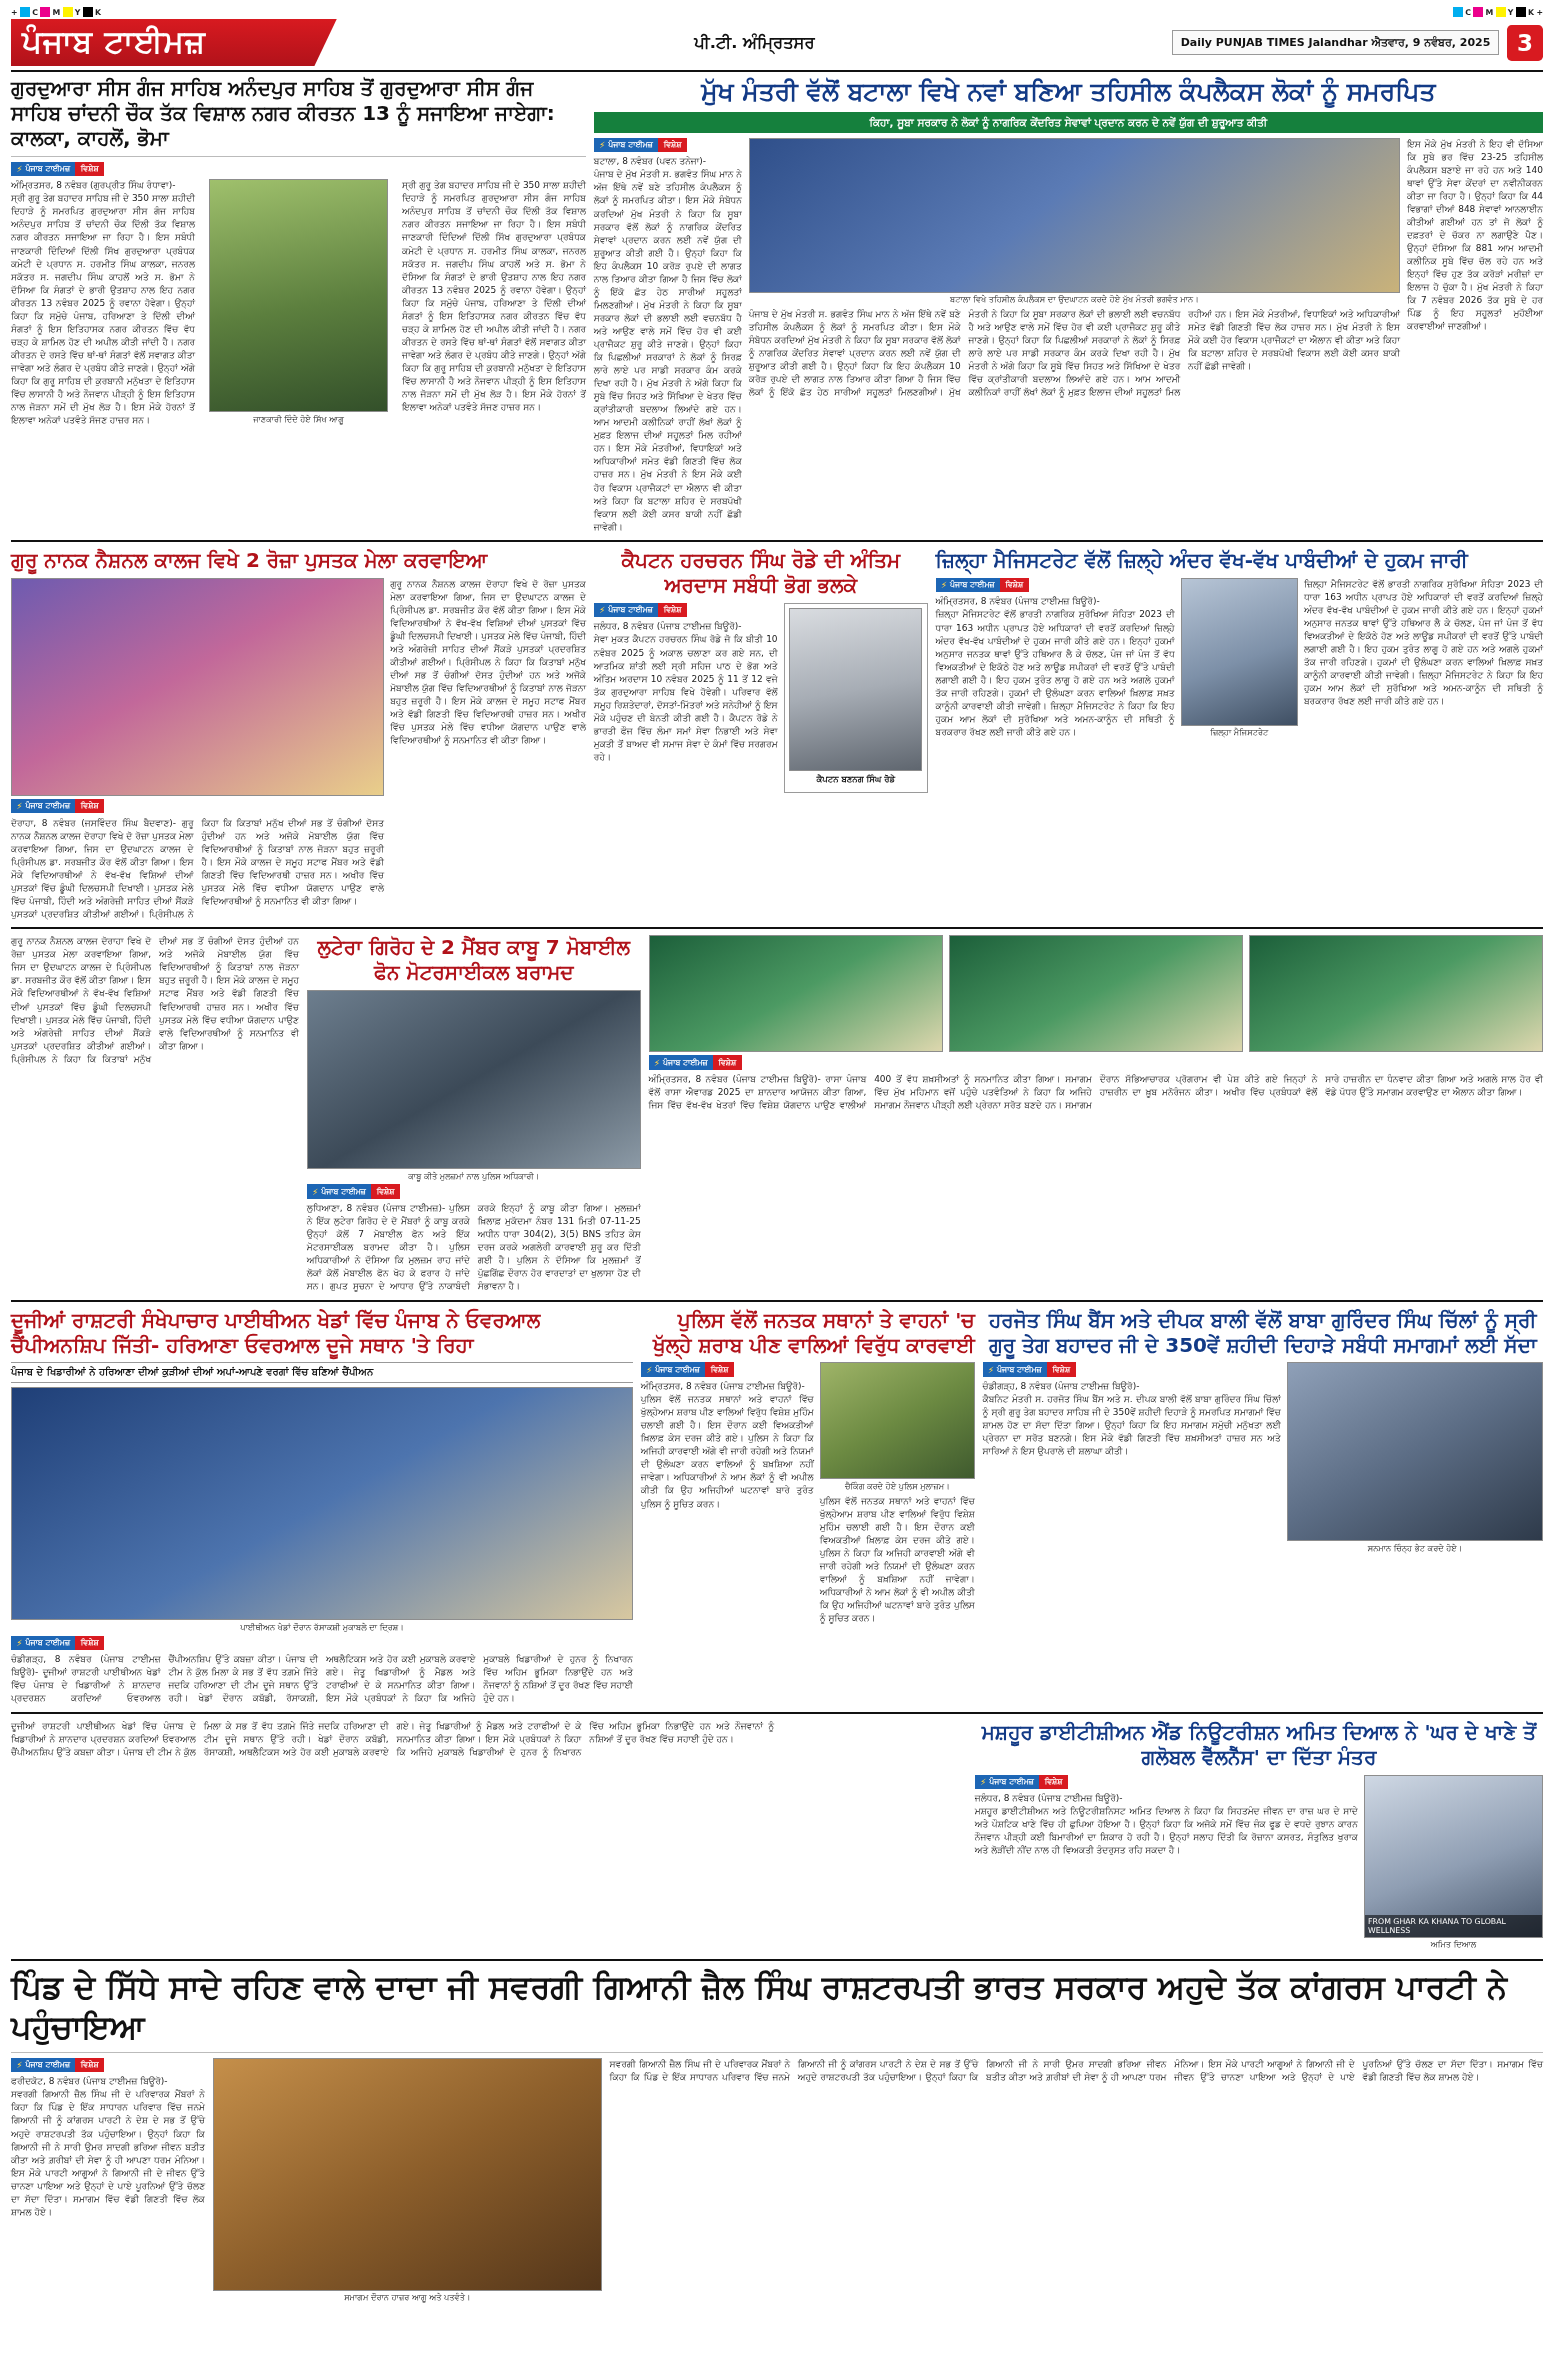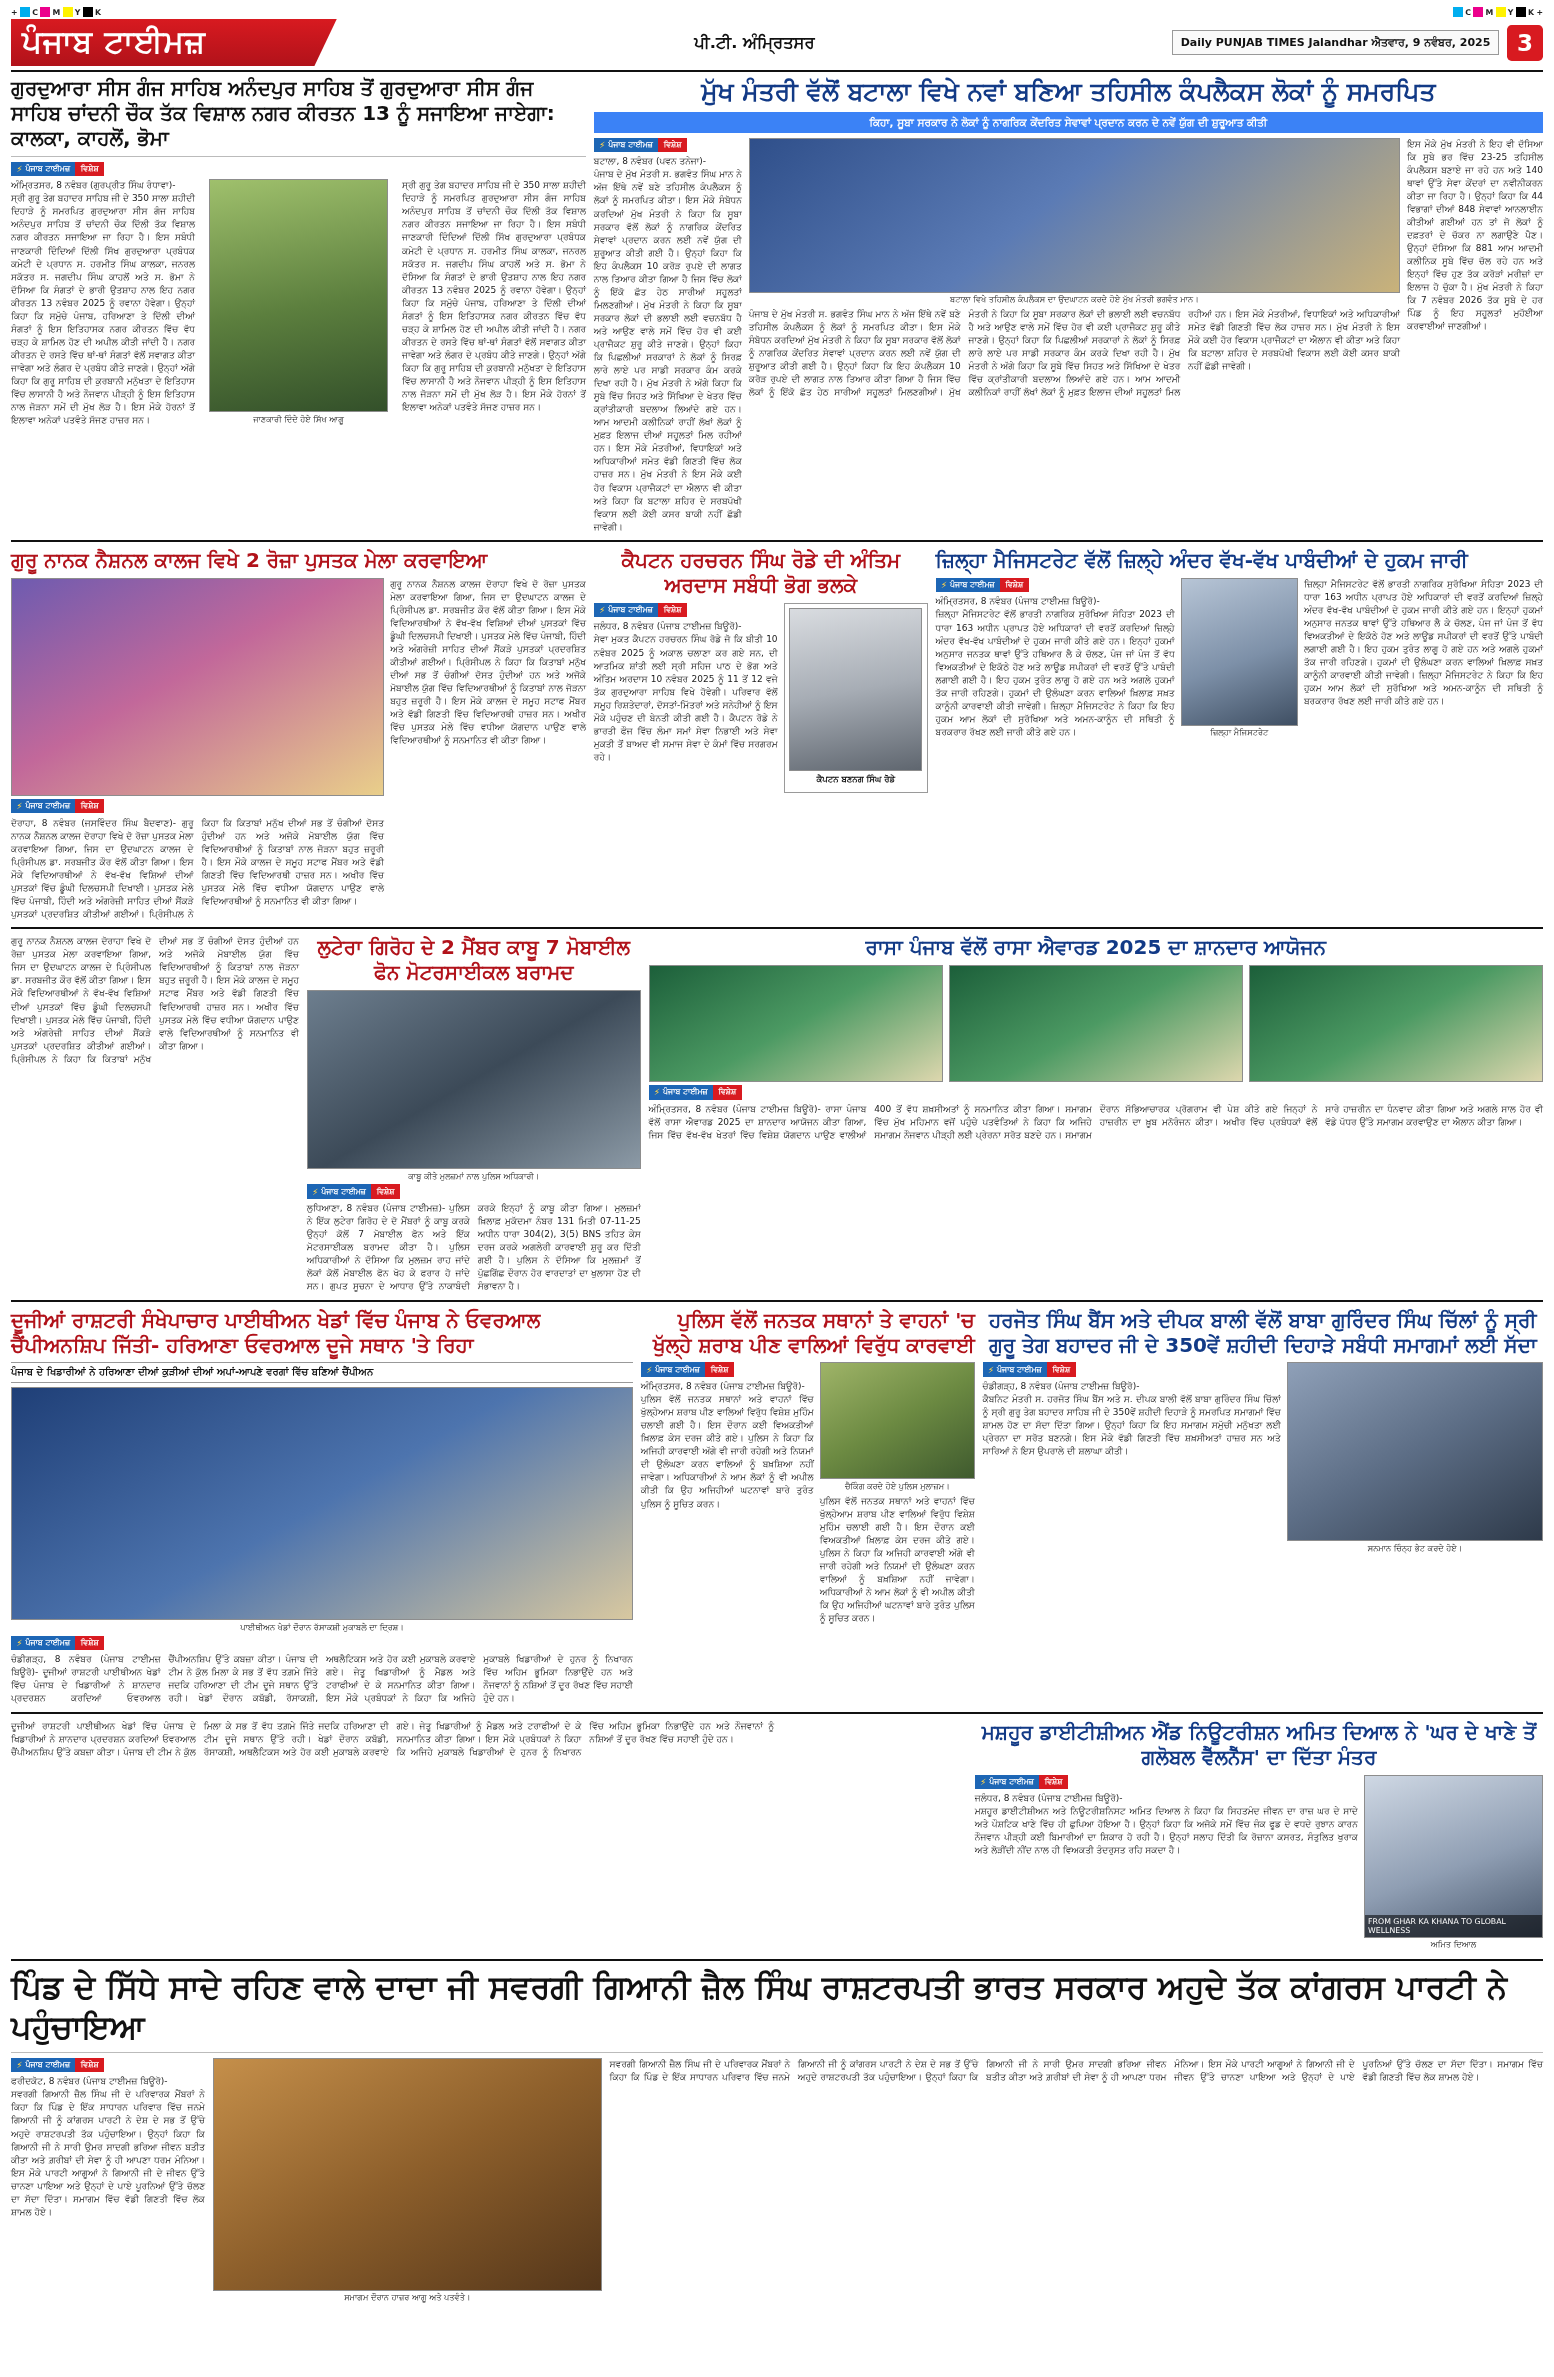--- a/index.html
+++ b/index.html
@@ -118,21 +118,21 @@
   .ph-meeting { background:linear-gradient(150deg,#8fa0b8 0%,#5c6d85 50%,#2e3a4a 100%); }
   .ph-elder   { background:linear-gradient(170deg,#d9dce0 0%,#a7adb5 50%,#5f666f 100%); }
 
   .photo-sub {
     font-size:8.2px; color:#222; text-align:center; padding:1.6px 0 3.1px 0;
     line-height:1.3;
   }
 
   
   .banner-caption {
-    background:#3b82f6; color:#fff; font-size:10.5px; font-weight:bold;
+    background:#15803d; color:#fff; font-size:10.5px; font-weight:bold;
     padding:3.9px 6.2px; text-align:center; margin-bottom:4.7px;
   }
   .redline-caption {
     font-size:10px; font-weight:bold; color:#111; 
     padding:3.1px 0; border-top:0.8px solid #999; border-bottom:0.8px solid #999;
     margin-bottom:4.7px;
   }
 
   .box {
     border:0.8px solid #9a9a9a; padding:4.7px;
@@ -328,21 +328,20 @@
         </span>
         <span class="tag">ਵਿਸ਼ੇਸ਼</span>
       </div>
       <div class="body-text textcols-2">
         <span>ਲੁਧਿਆਣਾ, 8 ਨਵੰਬਰ (ਪੰਜਾਬ ਟਾਈਮਜ਼)-</span>
         <span>ਪੁਲਿਸ ਨੇ ਇੱਕ ਲੁਟੇਰਾ ਗਿਰੋਹ ਦੇ ਦੋ ਮੈਂਬਰਾਂ ਨੂੰ ਕਾਬੂ ਕਰਕੇ ਉਨ੍ਹਾਂ ਕੋਲੋਂ 7 ਮੋਬਾਈਲ ਫੋਨ ਅਤੇ ਇੱਕ ਮੋਟਰਸਾਈਕਲ ਬਰਾਮਦ ਕੀਤਾ ਹੈ। ਪੁਲਿਸ ਅਧਿਕਾਰੀਆਂ ਨੇ ਦੱਸਿਆ ਕਿ ਮੁਲਜ਼ਮ ਰਾਹ ਜਾਂਦੇ ਲੋਕਾਂ ਕੋਲੋਂ ਮੋਬਾਈਲ ਫੋਨ ਖੋਹ ਕੇ ਫਰਾਰ ਹੋ ਜਾਂਦੇ ਸਨ। ਗੁਪਤ ਸੂਚਨਾ ਦੇ ਆਧਾਰ ਉੱਤੇ ਨਾਕਾਬੰਦੀ ਕਰਕੇ ਇਨ੍ਹਾਂ ਨੂੰ ਕਾਬੂ ਕੀਤਾ ਗਿਆ। ਮੁਲਜ਼ਮਾਂ ਖ਼ਿਲਾਫ਼ ਮੁਕੱਦਮਾ ਨੰਬਰ 131 ਮਿਤੀ 07-11-25 ਅਧੀਨ ਧਾਰਾ 304(2), 3(5) BNS ਤਹਿਤ ਕੇਸ ਦਰਜ ਕਰਕੇ ਅਗਲੇਰੀ ਕਾਰਵਾਈ ਸ਼ੁਰੂ ਕਰ ਦਿੱਤੀ ਗਈ ਹੈ। ਪੁਲਿਸ ਨੇ ਦੱਸਿਆ ਕਿ ਮੁਲਜ਼ਮਾਂ ਤੋਂ ਪੁੱਛਗਿੱਛ ਦੌਰਾਨ ਹੋਰ ਵਾਰਦਾਤਾਂ ਦਾ ਖੁਲਾਸਾ ਹੋਣ ਦੀ ਸੰਭਾਵਨਾ ਹੈ।</span>
       </div>
     </div>
 
     <div class="col">
-      <div class="headline blue" style="text-align:center;">ਰਾਸਾ ਪੰਜਾਬ ਵੱਲੋਂ ਰਾਸਾ ਐਵਾਰਡ 2025 ਦਾ ਸ਼ਾਨਦਾਰ ਆਯੋਜਨ</div>
       <div class="cols" style="gap:6.2px;">
         <div style="flex:1;">
             <div class="photo ph-award" style="height:117px;"></div>
           </div>
         <div style="flex:1;">
             <div class="photo ph-award" style="height:117px;"></div>
           </div>
         <div style="flex:1;">
             <div class="photo ph-award" style="height:117px;"></div>
           </div>

